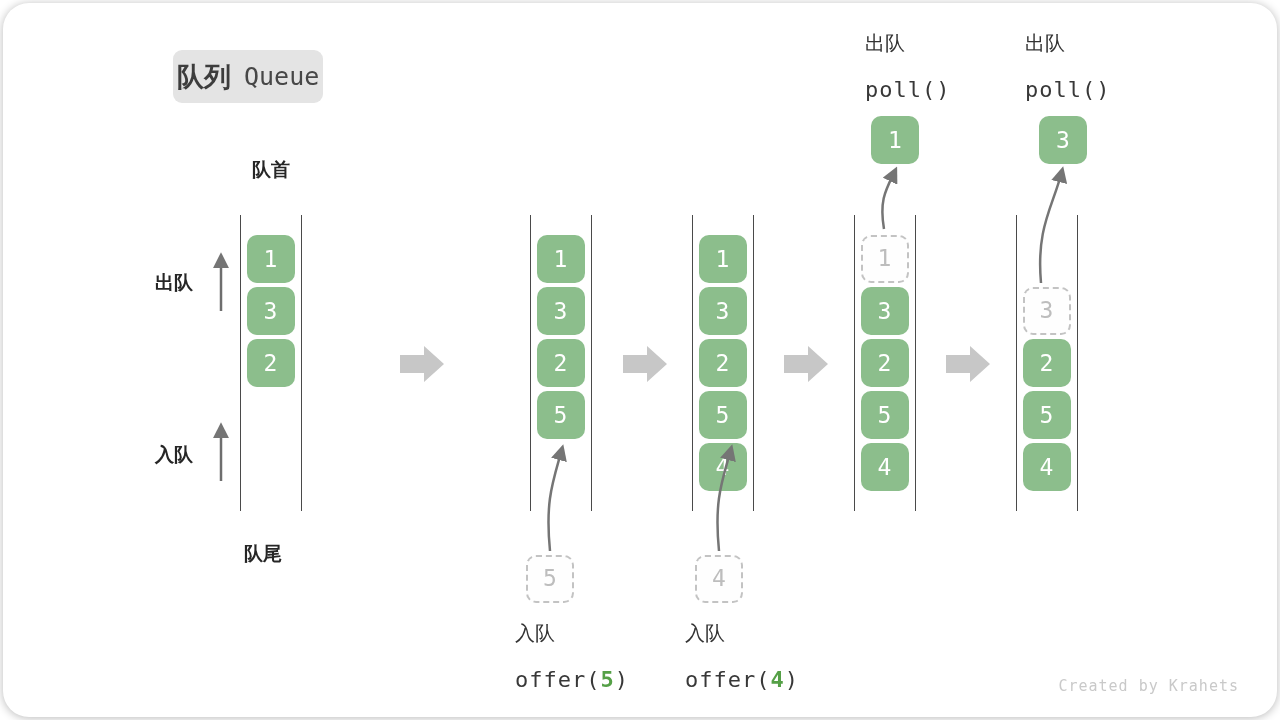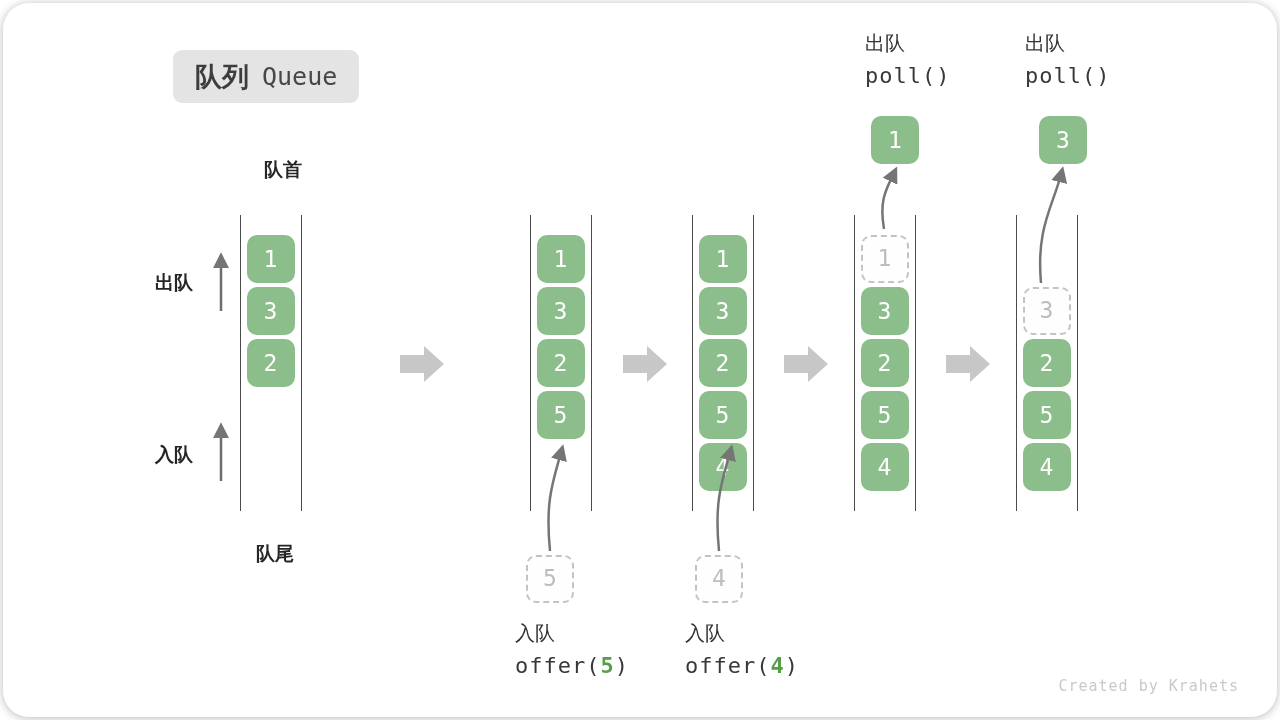--- a/index.html
+++ b/index.html
@@ -1,31 +1,31 @@
 <!DOCTYPE html>
 <html style="--box-green: #8cbe8c; --box-text: #ffffff; --code-green: #55a047; --block-arrow: #c7c7c7; --arrow-line: #757575; --queue-line: #4a4a4a; --dashed-border: #c3c3c3; --dashed-text: #bdbdbd; --badge-bg: #e4e4e4; --watermark: #c9c9c9;"><head>
 <meta charset="utf-8">
 <style>
   *{margin:0;padding:0;box-sizing:border-box}
   html,body{width:1280px;height:720px;background:#ffffff;font-family:"Liberation Sans",sans-serif;position:relative;overflow:hidden}
   .card{position:absolute;left:3px;top:3px;width:1274px;height:714px;background:#ffffff;border-radius:26px;box-shadow:0 1px 10px rgba(0,0,0,.28)}
   .abs{position:absolute}
-  .badge{position:absolute;left:170px;top:47px;height:53px;background:var(--badge-bg,#e4e4e4);border-radius:9px;display:flex;align-items:center;padding:0 22px;gap:13px}
+  .badge{position:absolute;left:170px;top:47px;height:53px;background:var(--badge-bg,#e4e4e4);border-radius:9px;display:flex;align-items:center;padding:0 4px;gap:13px}
   .badge-zh{font-size:27px;font-weight:700;color:#3d3d3d}
   .badge-en{font-family:"DejaVu Sans Mono",monospace;font-size:25px;color:#474747}
-  .endpoint-label{position:absolute;width:62px;text-align:right;font-size:19px;font-weight:700;color:#262626}
+  .endpoint-label{position:absolute;width:62px;text-align:center;font-size:19px;font-weight:700;color:#262626}
   .side-label{position:absolute;font-size:19px;font-weight:700;color:#262626}
   .queue-column{position:absolute;width:62px;height:296px;border-left:1.5px solid var(--queue-line,#4a4a4a);border-right:1.5px solid var(--queue-line,#4a4a4a)}
   .slot,.result-box,.dash-box{position:absolute;width:48px;height:48px;border-radius:10px;text-align:center;line-height:48px;font-family:"DejaVu Sans Mono",monospace;font-size:23px}
   .slot{left:5.5px}
   .solid{background:var(--box-green,#8cbe8c);color:var(--box-text,#fff)}
   .dashedbox{border:2.5px dashed var(--dashed-border,#c3c3c3);color:var(--dashed-text,#bdbdbd);background:#fefefe;line-height:43px}
   .op-text{position:absolute}
   .op-text .l1{font-size:20px;font-weight:500;color:#333333;line-height:24px}
-  .op-text .l2{font-family:"DejaVu Sans Mono",monospace;font-size:22px;color:#383838;margin-top:8px;letter-spacing:1px}
+  .op-text .l2{font-family:"DejaVu Sans Mono",monospace;font-size:22px;color:#383838;margin-top:22px;letter-spacing:1px}
   .arg{color:var(--code-green,#55a047);font-weight:700}
   .watermark{position:absolute;right:38px;bottom:22px;font-family:"DejaVu Sans Mono",monospace;font-size:15px;color:var(--watermark,#c9c9c9);letter-spacing:1px}
   svg.abs{overflow:visible}
 </style>
 </head>
 <body>
 
 <div class="card">
 
   <svg width="0" height="0" style="position:absolute">

